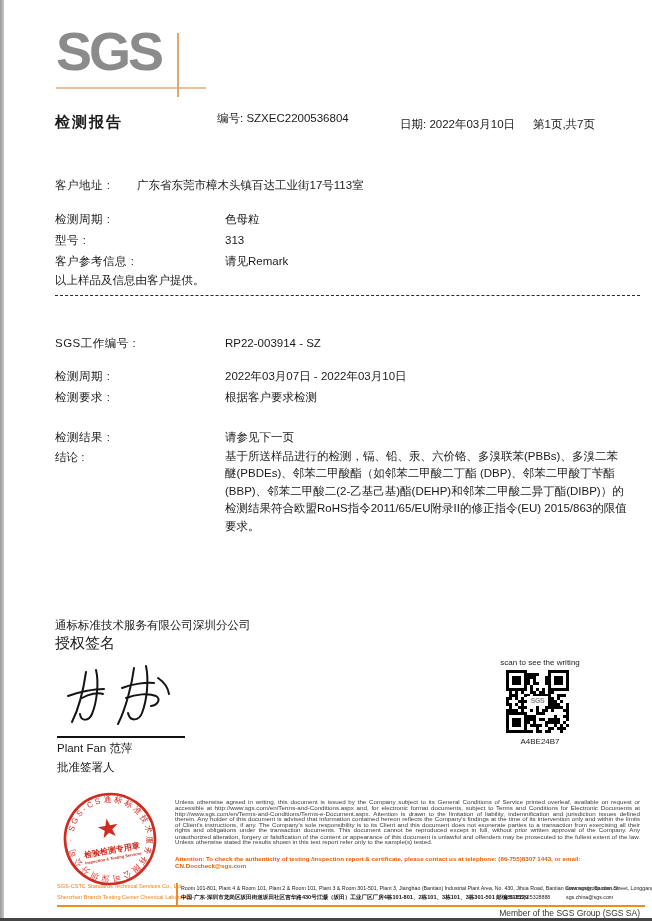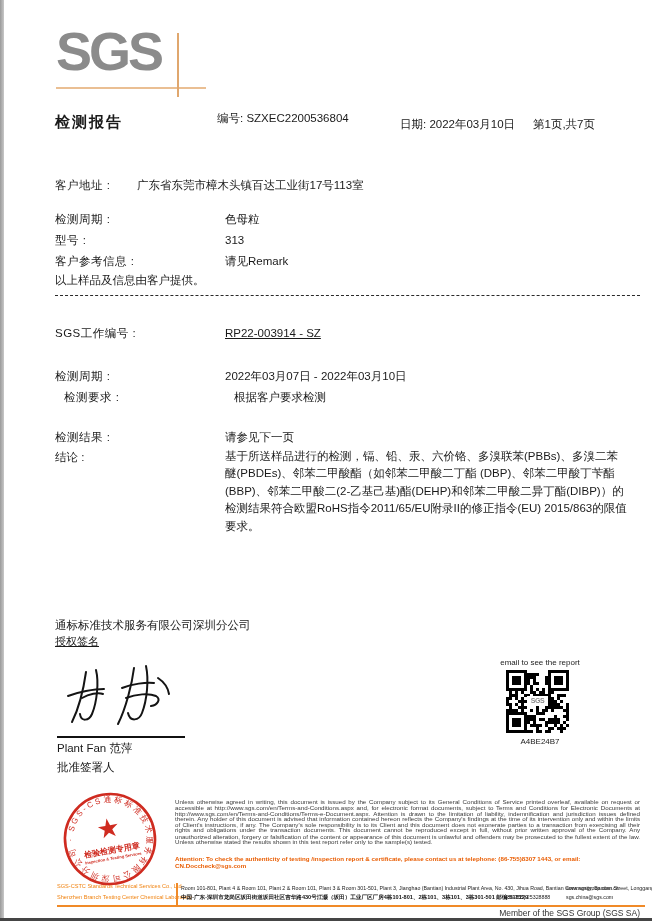--- a/index.html
+++ b/index.html
@@ -26,21 +26,21 @@
   .row{font-size:11.5px;white-space:nowrap;}
   .lbl{display:inline-block;letter-spacing:.5px;}
   .lbl-c{width:82px;}
   .lbl-w{width:170px;}
   .dashline{left:55px;top:295px;width:585px;border-top:1.6px dashed #2a2a2a;}
 
   .conclusion{left:225px;top:448px;width:402px;font-size:11.5px;line-height:17.4px;white-space:normal;}
 
   
   .sig-company{left:55px;top:618px;font-size:11.5px;}
-  .sig-auth{left:55px;top:634px;font-size:11px;text-decoration:underline;}
+  .sig-auth{left:55px;top:634px;font-size:15px;}
   .sig-svg{left:62px;top:658px;}
   .sig-line{left:57px;top:736px;width:128px;height:2px;background:#111;}
   .sig-name{left:57px;top:741px;font-size:11.5px;}
   .sig-title{left:57px;top:760px;font-size:11.5px;}
 
   
   .qr-caption{left:495px;top:658px;width:90px;text-align:center;font-size:8px;color:#222;}
   .qr-box{left:506px;top:670px;width:63px;height:63px;background:#fff;}
   .qr-box i{position:absolute;width:3px;height:3px;background:#000;}
   .qr-logo{position:absolute;left:21px;top:26px;width:21px;height:10px;background:#fff;font-size:7px;font-weight:bold;color:#8b8b8b;text-align:center;line-height:10px;letter-spacing:-.5px;}
@@ -91,27 +91,27 @@
   <div class="abs row" style="left:55px;top:233px;">
     <span class="lbl lbl-w">型号 :</span><span>313</span>
   </div>
   <div class="abs row" style="left:55px;top:254px;">
     <span class="lbl lbl-w">客户参考信息 :</span><span>请见Remark</span>
   </div>
   <div class="abs row" style="left:55px;top:273px;">以上样品及信息由客户提供。</div>
 
   <div class="abs dashline"></div>
 
-  <div class="abs row" style="left:55px;top:326px;text-decoration:underline;">
+  <div class="abs row" style="left:55px;top:336px;">
     <span class="lbl lbl-w">SGS工作编号 :</span><span>RP22-003914 - SZ</span>
   </div>
   <div class="abs row" style="left:55px;top:369px;">
     <span class="lbl lbl-w">检测周期 :</span><span>2022年03月07日 - 2022年03月10日</span>
   </div>
-  <div class="abs row" style="left:55px;top:390px;margin-left:9px;">
+  <div class="abs row" style="left:55px;top:390px;">
     <span class="lbl lbl-w">检测要求 :</span><span>根据客户要求检测</span>
   </div>
   <div class="abs row" style="left:55px;top:430px;">
     <span class="lbl lbl-w">检测结果 :</span><span>请参见下一页</span>
   </div>
   <div class="abs row" style="left:55px;top:450px;">结论 :</div>
   <div class="abs conclusion">基于所送样品进行的检测，镉、铅、汞、六价铬、多溴联苯(PBBs)、多溴二苯醚(PBDEs)、邻苯二甲酸酯（如邻苯二甲酸二丁酯 (DBP)、邻苯二甲酸丁苄酯(BBP)、邻苯二甲酸二(2-乙基己基)酯(DEHP)和邻苯二甲酸二异丁酯(DIBP)）的检测结果符合欧盟RoHS指令2011/65/EU附录II的修正指令(EU) 2015/863的限值要求。</div>
 
   <div class="abs sig-company">通标标准技术服务有限公司深圳分公司</div>
   <div class="abs sig-auth">授权签名</div>
@@ -125,21 +125,21 @@
       <path d="M72,10 C70,26 64,50 56,66"></path>
       <path d="M84,8 C87,22 85,42 80,55 C77,63 68,64 66,55"></path>
       <path d="M64,40 C74,36 87,35 94,38 C99,41 96,47 89,48"></path>
       <path d="M96,20 C102,24 106,30 107,36"></path>
     </g>
   </svg>
   <div class="abs sig-line"></div>
   <div class="abs sig-name">Plant Fan 范萍</div>
   <div class="abs sig-title">批准签署人</div>
 
-  <div class="abs qr-caption">email to see the report</div>
+  <div class="abs qr-caption">scan to see the writing</div>
   <div class="abs qr-box" id="qrbox">
       <i style="left:0px;top:0px"></i>
       <i style="left:3px;top:0px"></i>
       <i style="left:6px;top:0px"></i>
       <i style="left:9px;top:0px"></i>
       <i style="left:12px;top:0px"></i>
       <i style="left:15px;top:0px"></i>
       <i style="left:18px;top:0px"></i>
       <i style="left:42px;top:0px"></i>
       <i style="left:45px;top:0px"></i>

